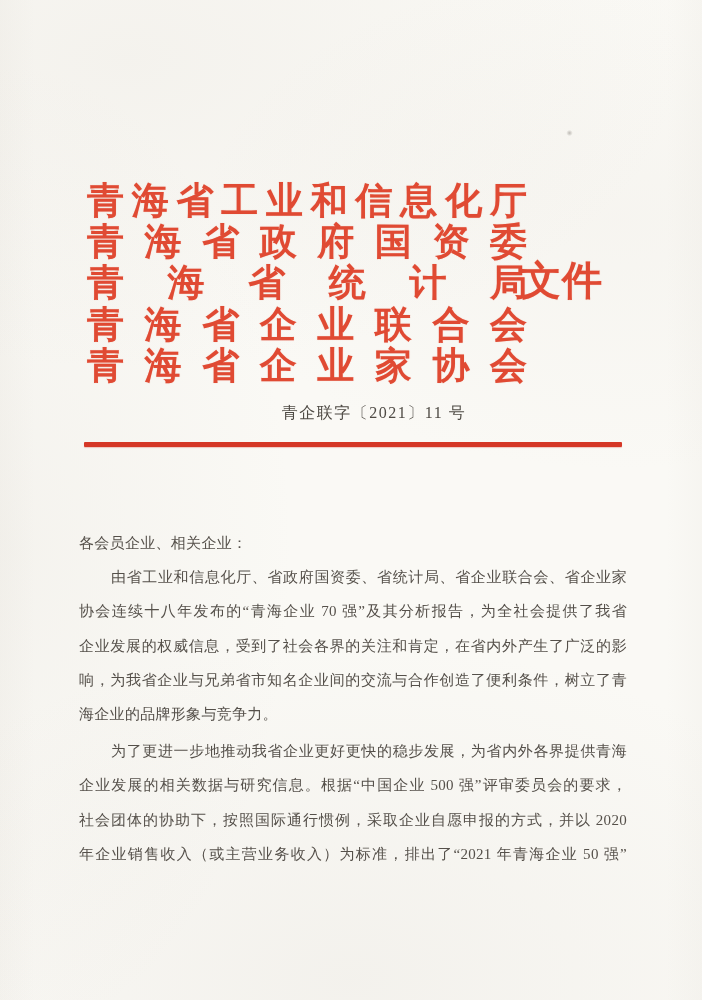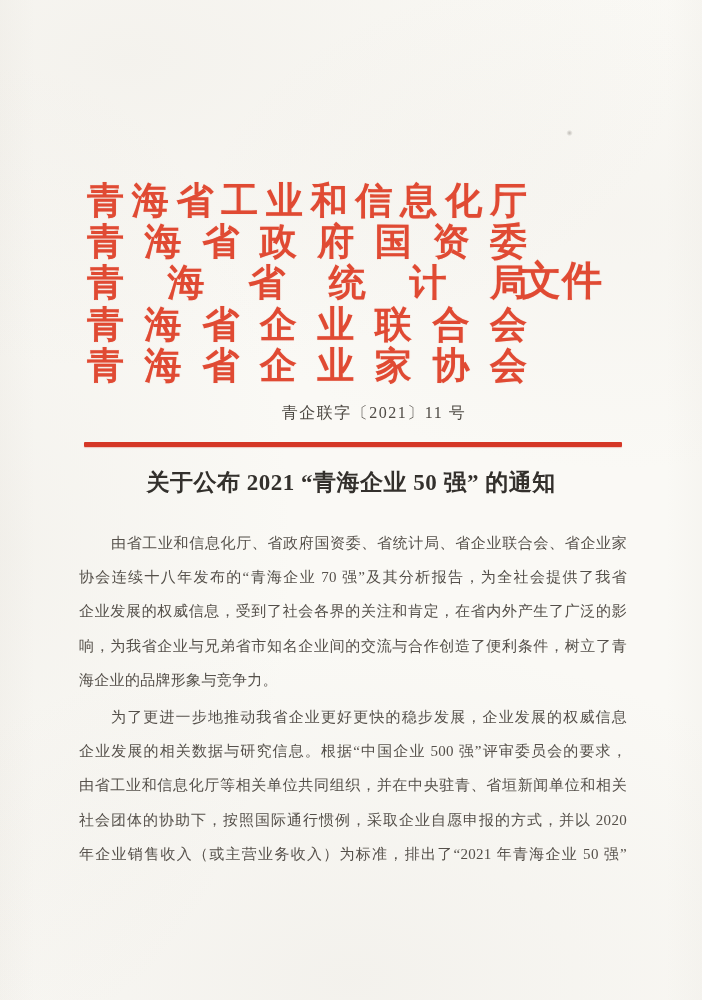--- a/index.html
+++ b/index.html
@@ -142,28 +142,27 @@
         <span>会</span>
       </div>
     </div>
 
   <div class="doc-type">文件</div>
 
   <div class="doc-number">青企联字〔2021〕11 号</div>
 
   <div class="red-rule"></div>
 
-  <h1 class="title">关于公布 2021 “青海企业 50 强” 的通知</h1>
 
   <div class="body-text" id="body-lines">
+      <div class="body-line">各会员企业、相关企业：</div>
       <div class="body-line fill indent">由省工业和信息化厅、省政府国资委、省统计局、省企业联合会、省企业家</div>
       <div class="body-line fill">协会连续十八年发布的“青海企业 70 强”及其分析报告，为全社会提供了我省</div>
       <div class="body-line fill">企业发展的权威信息，受到了社会各界的关注和肯定，在省内外产生了广泛的影</div>
       <div class="body-line fill">响，为我省企业与兄弟省市知名企业间的交流与合作创造了便利条件，树立了青</div>
       <div class="body-line">海企业的品牌形象与竞争力。</div>
-      <div class="body-line fill indent gap">为了更进一步地推动我省企业更好更快的稳步发展，企业发展的权威信息</div>
+      <div class="body-line fill indent gap">为了更进一步地推动我省企业更好更快的稳步发展，为省内外各界提供青海</div>
       <div class="body-line fill">企业发展的相关数据与研究信息。根据“中国企业 500 强”评审委员会的要求，</div>
-      <div class="body-line fill">由省工业和信息化厅等相关单位共同组织，并在中央驻青、省垣新闻单位和相关</div>
       <div class="body-line fill">社会团体的协助下，按照国际通行惯例，采取企业自愿申报的方式，并以 2020</div>
       <div class="body-line fill">年企业销售收入（或主营业务收入）为标准，排出了“2021 年青海企业 50 强”</div>
     </div>
 
 </div>
 
 </body></html>

